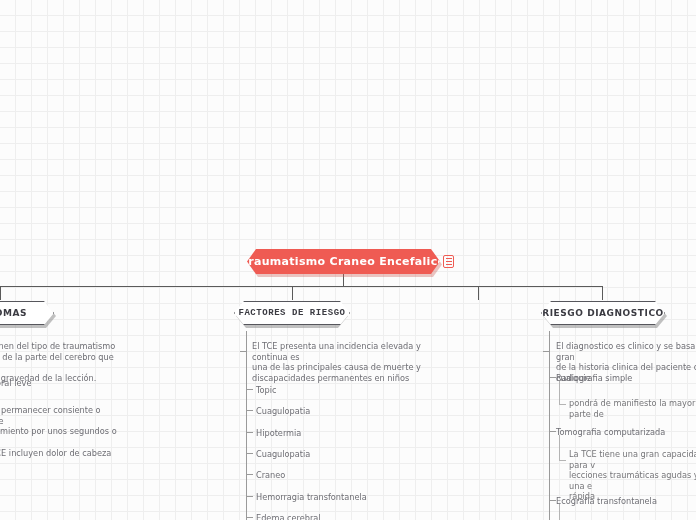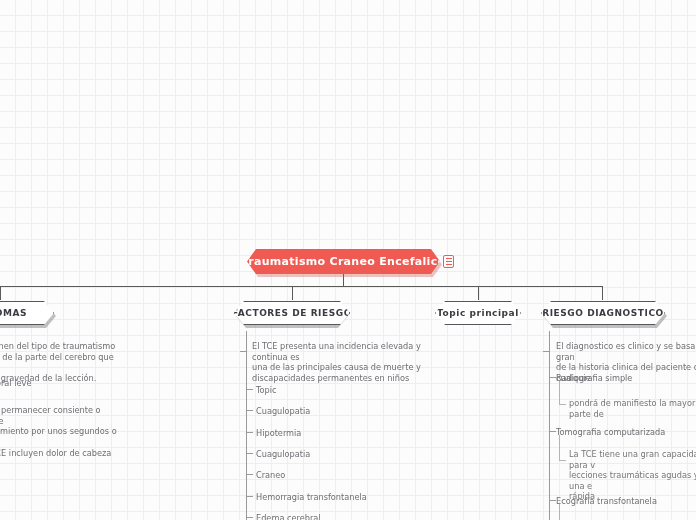--- a/index.html
+++ b/index.html
@@ -156,27 +156,24 @@
       <i></i>
       <i></i>
   </div>
 
   <div class="branch-shadow" style="left:-56px; top:304px; width:112px;"></div>
   <div class="branch" style="left:-58px; top:301px; width:112px;">
     <span>SINTOMAS</span>
   </div>
 
   <div class="branch-shadow" style="left:236px; top:304px; width:112px;"></div>
-  <div class="branch" style="left:234px; top:301px; width:116px;">
+  <div class="branch" style="left:234px; top:301px; width:116px;font-family:Liberation Mono, monospace;">
     <span>FACTORES DE RIESGO</span>
   </div>
 
-  <div class="branch" style="left:435px; top:301px; width:86px;">
-    <span>Topic principal</span>
-  </div>
 
   <div class="branch-shadow" style="left:543px; top:304px; width:124px;"></div>
   <div class="branch" style="left:541px; top:301px; width:124px;">
     <span>RIESGO DIAGNOSTICO</span>
   </div>
 
   <div id="col-sintomas">
     <div class="leaf" style="left:-22px; top:341px; width:150px;">depenen del tipo de traumatismo
 lico o de la parte del cerebro que este
 de la gravedad de la lección.</div>

